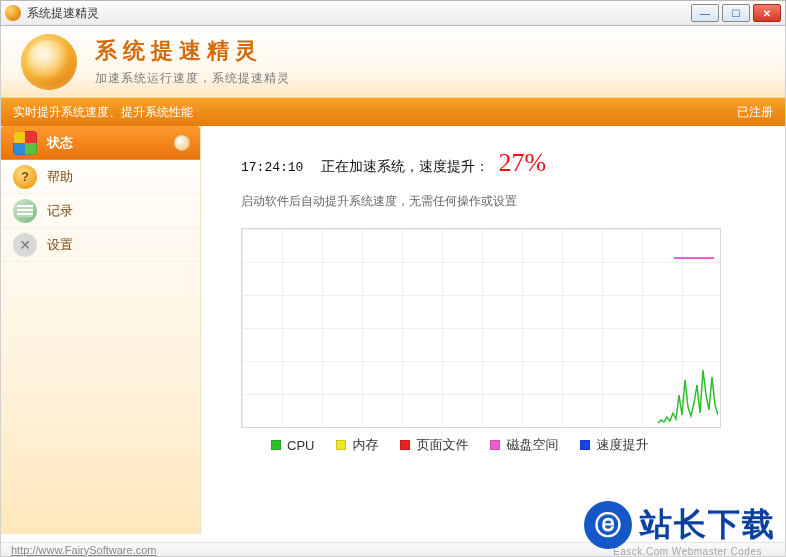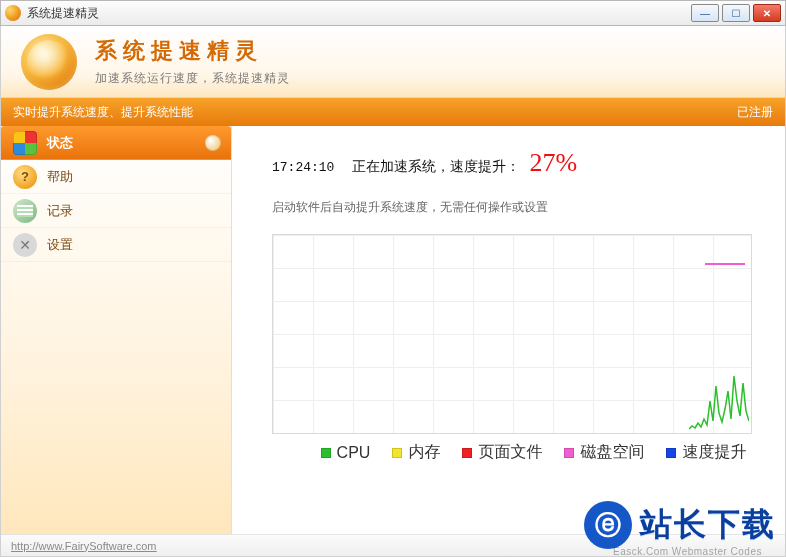--- a/index.html
+++ b/index.html
@@ -27,56 +27,56 @@
 
 
 .strip { height: 28px; background: linear-gradient(#f7a329,#e67a0c); color:#fff; display:flex; align-items:center; padding:0 12px; font-size:12px; }
 .strip-left { flex:1; }
 .strip-right { }
 
 
 .body { display:flex; height: calc(100% - 72px - 28px - 22px); }
 
 
-.sidebar { width: 231px; background: linear-gradient(#ffffff,#fff3de 60%, #ffe7bc); border-right:1px solid #eadfc3; padding-top:0; }
+.sidebar { width: 200px; background: linear-gradient(#ffffff,#fff3de 60%, #ffe7bc); border-right:1px solid #eadfc3; padding-top:0; }
 .nav-item { height: 34px; display:flex; align-items:center; gap:10px; padding:0 12px; color:#7b4a12; font-size:13px; cursor:pointer; border-bottom:1px solid rgba(0,0,0,.04); }
 .nav-item.active { background: linear-gradient(#ff9a2e,#e9730b); color:#fff; font-weight:bold; border-radius:3px 3px 0 0; position:relative; }
 .nav-item.active::after { content:""; position:absolute; right:10px; width:16px; height:16px; border-radius:50%; background:radial-gradient(circle at 35% 35%, #fff,#f6cf8b 70%, #c97b17); box-shadow:0 0 0 1px rgba(0,0,0,.1) inset; }
 .nav-icon { width:24px; height:24px; border-radius:4px; display:inline-block; }
 .ic-status { background: conic-gradient(#e33 0 25%, #5ac23b 0 50%, #2e8bdc 0 75%, #f8c514 0 100%); box-shadow:0 0 0 1px rgba(0,0,0,.15) inset; }
 .ic-help   { background: radial-gradient(circle at 40% 35%, #ffe08a, #f0a422 70%); border-radius:50%; position:relative; }
 .ic-help::after{content:"?"; position:absolute; inset:0; display:flex; align-items:center; justify-content:center; color:#874900; font-weight:bold;}
 .ic-set    { background:#d8d8d8; position:relative; border-radius:50%; }
 .ic-set::before{content:"✕"; position:absolute; inset:0; display:flex; align-items:center; justify-content:center; color:#777; font-size:14px;}
 .ic-log    { background: linear-gradient(135deg,#cfe8cf,#7db97d); border-radius:50%; position:relative;}
 .ic-log::after{content:""; position:absolute; left:4px; right:4px; top:6px; bottom:6px; background:repeating-linear-gradient(#fff,#fff 2px,#b6dcb6 2px,#b6dcb6 4px);}
 
 
 .main { flex:1; padding: 22px 20px 10px 40px; position:relative; }
-.status-line { font-size:14px; color:#111; margin-bottom:21px; font-family: SimSun, serif;}
+.status-line { font-size:14px; color:#111; margin-bottom:15px; font-family: SimSun, serif;}
 .status-line .time { font-family: "Courier New", monospace; font-size:13px; margin-right: 14px; color:#111;}
 .status-line .pct { color:#e11; font-size:26px; font-family: SimSun, serif; margin-left:6px; }
 .desc { color:#666; font-size:12px; margin-bottom: 18px; font-family: Liberation Sans, sans-serif;}
 
 
 .chart-wrap { border:1px solid #dadada; height:200px; position:relative; background:#fff; width: 480px;}
 .chart-grid { position:absolute; inset:0; background-image:
   linear-gradient(#eee 1px, transparent 1px),
   linear-gradient(90deg,#eee 1px, transparent 1px);
   background-size: 40px 33px; }
 .pink-line { position:absolute; top:28px; right:6px; width:40px; height:2px; background:#f25bd1; }
 .spark { position:absolute; right:2px; bottom:2px; width:60px; height:60px; }
 
 
-.legend { display:flex; gap:22px; margin-top:8px; font-size:16px; color:#333; align-items:center; padding-left:30px;justify-content:center;}
+.legend { display:flex; gap:22px; margin-top:8px; font-size:13px; color:#333; align-items:center; padding-left:30px;}
 .sw { width:10px; height:10px; display:inline-block; margin-right:6px; border:1px solid rgba(0,0,0,.15);}
 .leg { display:flex; align-items:center; }
 
 
-.footer { position:absolute; left:0; right:0; bottom:0; height:22px; border-top:1px solid #e3e3e3; background:linear-gradient(#fbfbfb,#efefef); display:flex; align-items:center; padding:0 10px; font-size:11px; color:#8a8a8a;text-decoration:underline;}
+.footer { position:absolute; left:0; right:0; bottom:0; height:14px; border-top:1px solid #e3e3e3; background:linear-gradient(#fbfbfb,#efefef); display:flex; align-items:center; padding:0 10px; font-size:11px; color:#8a8a8a;text-decoration:underline;}
 .footer .url { text-decoration:underline; color:#8a8a8a; }
 .footer-spacer{flex:1;}
 
 
 .watermark { position:absolute; right:10px; bottom:8px; display:flex; align-items:center; gap:8px; pointer-events:none; }
 .wm-icon { width:48px; height:48px; border-radius:50%; background:#1557c7; display:flex; align-items:center; justify-content:center; color:#fff; font-weight:bold; font-size:26px;}
 .wm-text { color:#0a3f9e; font-weight:900; font-size:32px; letter-spacing:2px; text-shadow:0 1px 0 #cfe0ff;}
 .wm-sub { position:absolute; right:24px; bottom:0; color:#2a2a2a; font-size:10px; opacity:.4; letter-spacing:.5px;}
 </style>
 </head>

